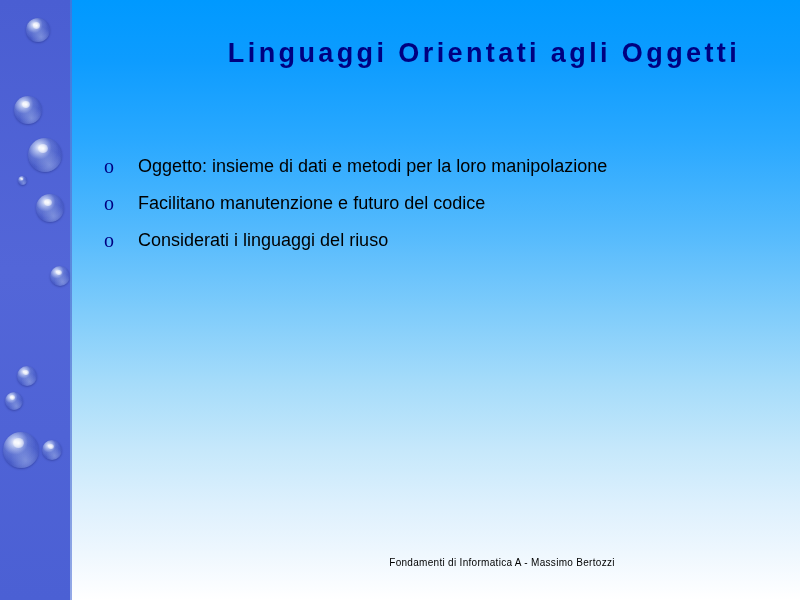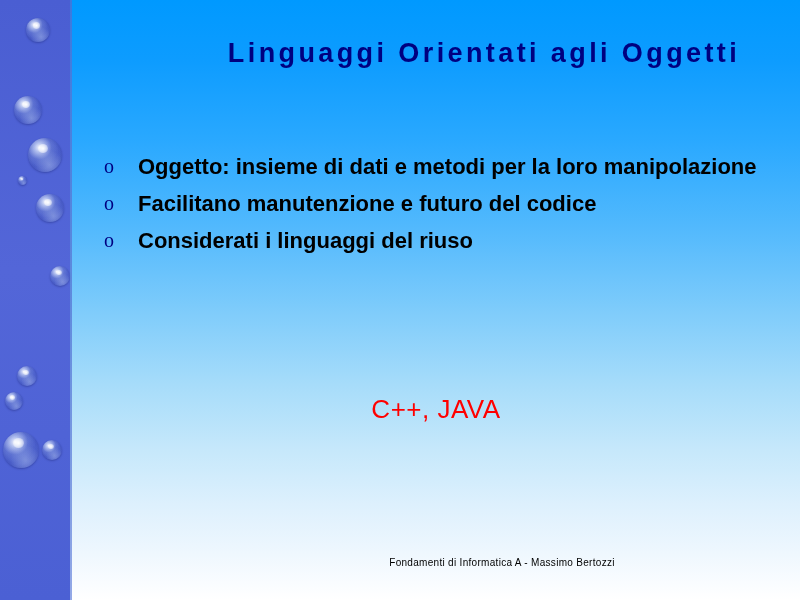--- a/index.html
+++ b/index.html
@@ -103,23 +103,22 @@
     flex: 0 0 auto;
     width: 34px;
     color: #000080;
     font-size: 20px;
     line-height: 33px;
     font-family: "Liberation Serif", serif;
   }
   .bullet-text {
     flex: 1 1 auto;
     color: #000000;
-    font-size: 22px;
+    font-size: 18px;
     line-height: 33px;
-    font-weight: bold;
   }
 
   
   #highlight {
     position: absolute;
     left: 72px;
     top: 394px;
     width: 728px;
     text-align: center;
     color: #ff0000;
@@ -172,17 +171,16 @@
       <span class="bullet-text">Facilitano manutenzione e futuro del codice</span>
     </div>
 
     <div class="bullet-row">
       <span class="bullet-marker">o</span>
       <span class="bullet-text">Considerati i linguaggi del riuso</span>
     </div>
 
   </div>
 
-  <div id="highlight">C++, JAVA</div>
 
   <div id="footer">Fondamenti di Informatica A  -   Massimo Bertozzi</div>
 
 </div>
 
 </body></html>

